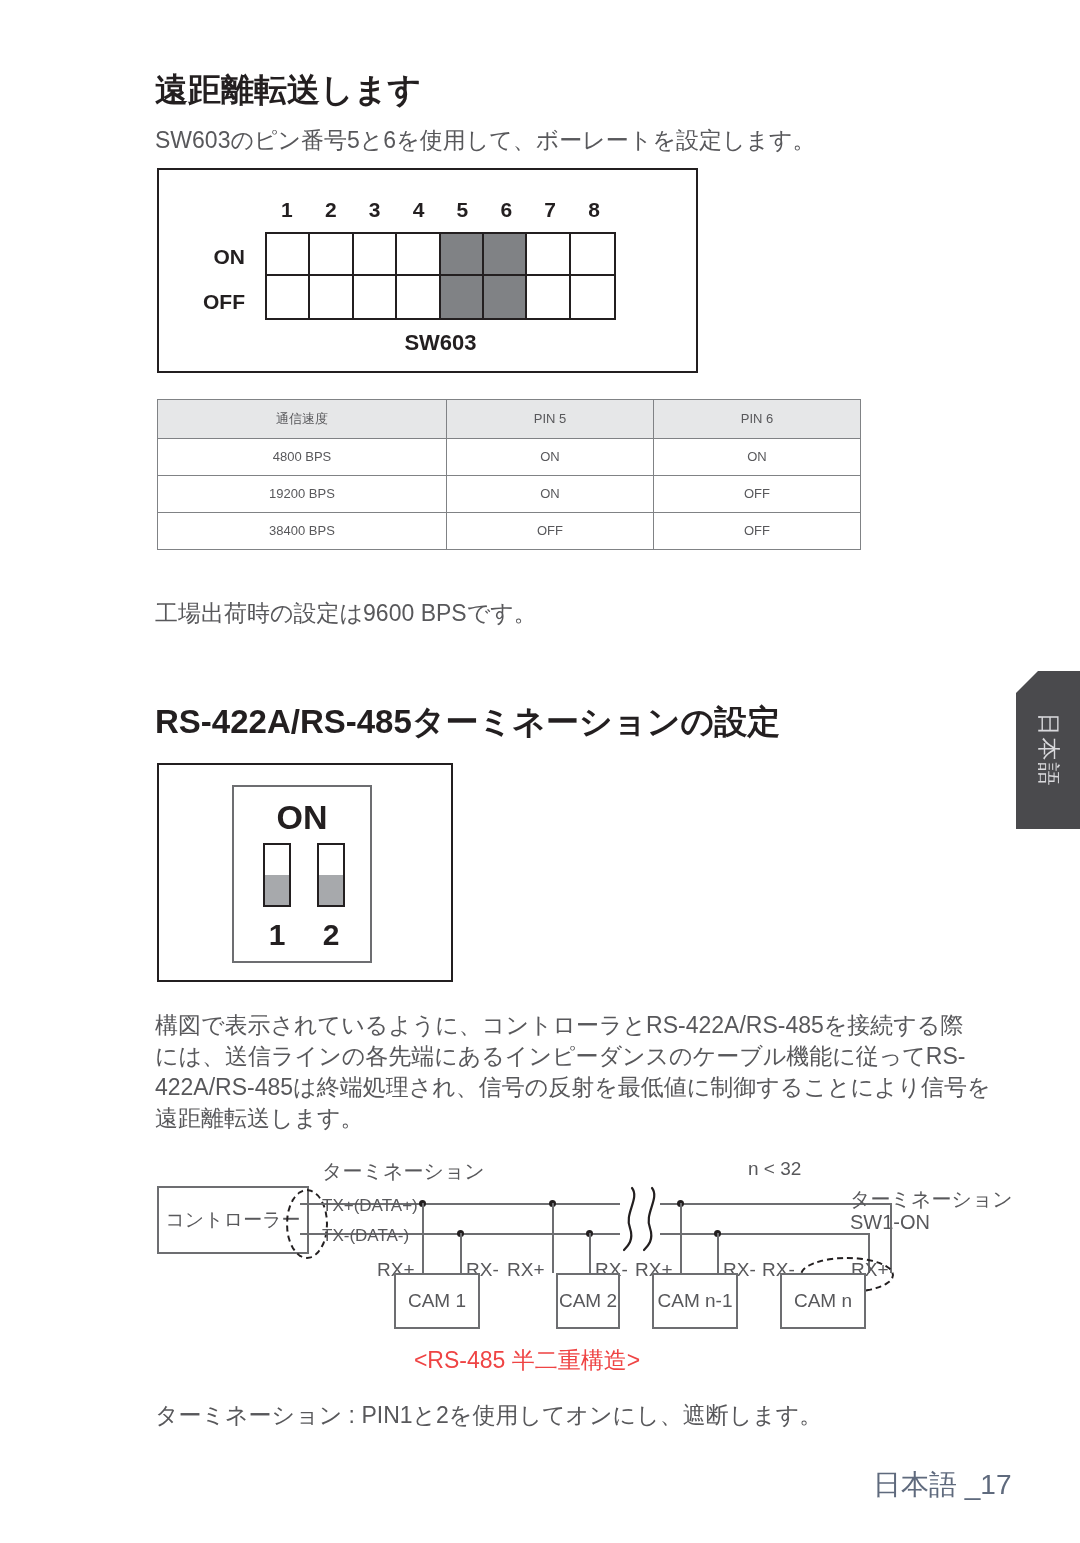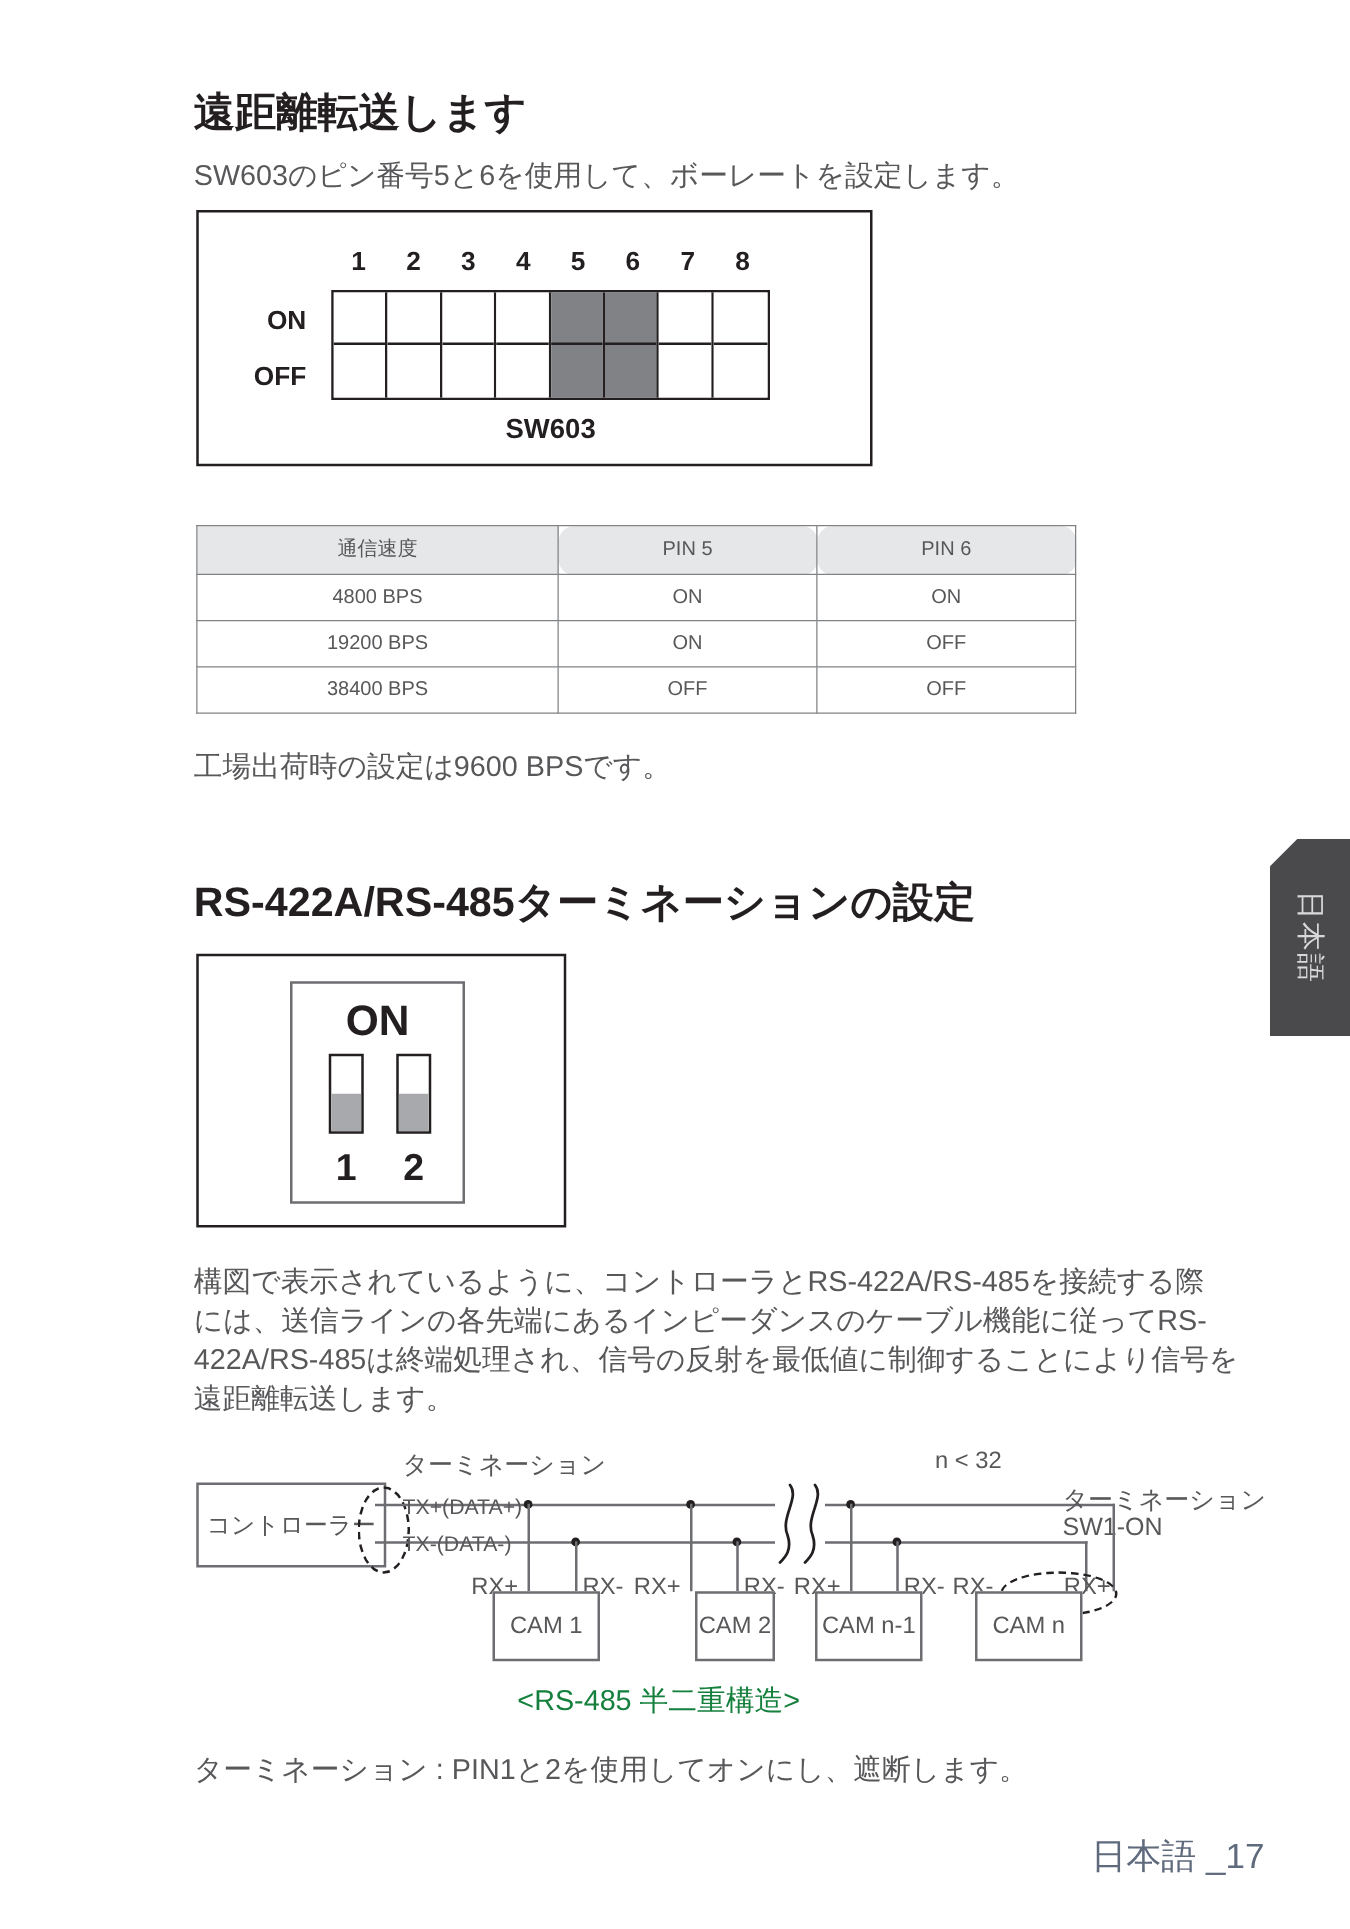--- a/index.html
+++ b/index.html
@@ -139,40 +139,39 @@
     font-size: 30px;
     font-weight: bold;
     color: #231f20;
     text-align: center;
   }
 
   
   table.specs {
     position: absolute;
     border-collapse: collapse;
-    font-size: 16px;
-    color: #58585b;
-    margin-top: 21px;
+    font-size: 13px;
+    color: #58585b;
   }
   table.specs th, table.specs td {
     border: 1px solid #808285;
     text-align: center;
     font-weight: normal;
     padding: 0;
     height: 36px;
     line-height: 36px;
   }
   table.specs thead th {
     background: #e6e7e8;
     color: #58585b;
     height: 38px;
     line-height: 38px;
   }
   table.specs .c-name { width: 288px; }
-  table.specs .c-pin { width: 206px; border-radius: 12px; }
+  table.specs .c-pin { width: 206px; }
 
   
   .wire-wrap { position: absolute; }
   .wbox {
     position: absolute;
     border: 2px solid #6d6e71;
     box-sizing: border-box;
     background: #fff;
     font-size: 19px;
     color: #58585b;
@@ -208,21 +207,21 @@
   .ellipse-dash {
     position: absolute;
     border: 2px dashed #231f20;
     border-radius: 50%;
     box-sizing: border-box;
     background: transparent;
   }
   .caption-center {
     position: absolute;
     font-size: 23px;
-    color: #15803d;
+    color: #ef4444;
     text-align: center;
     white-space: nowrap;
   }
 
   
   .sidetab {
     position: absolute;
     background: #4a4a4d;
     box-shadow: 0 0 0 0 transparent;
   }

